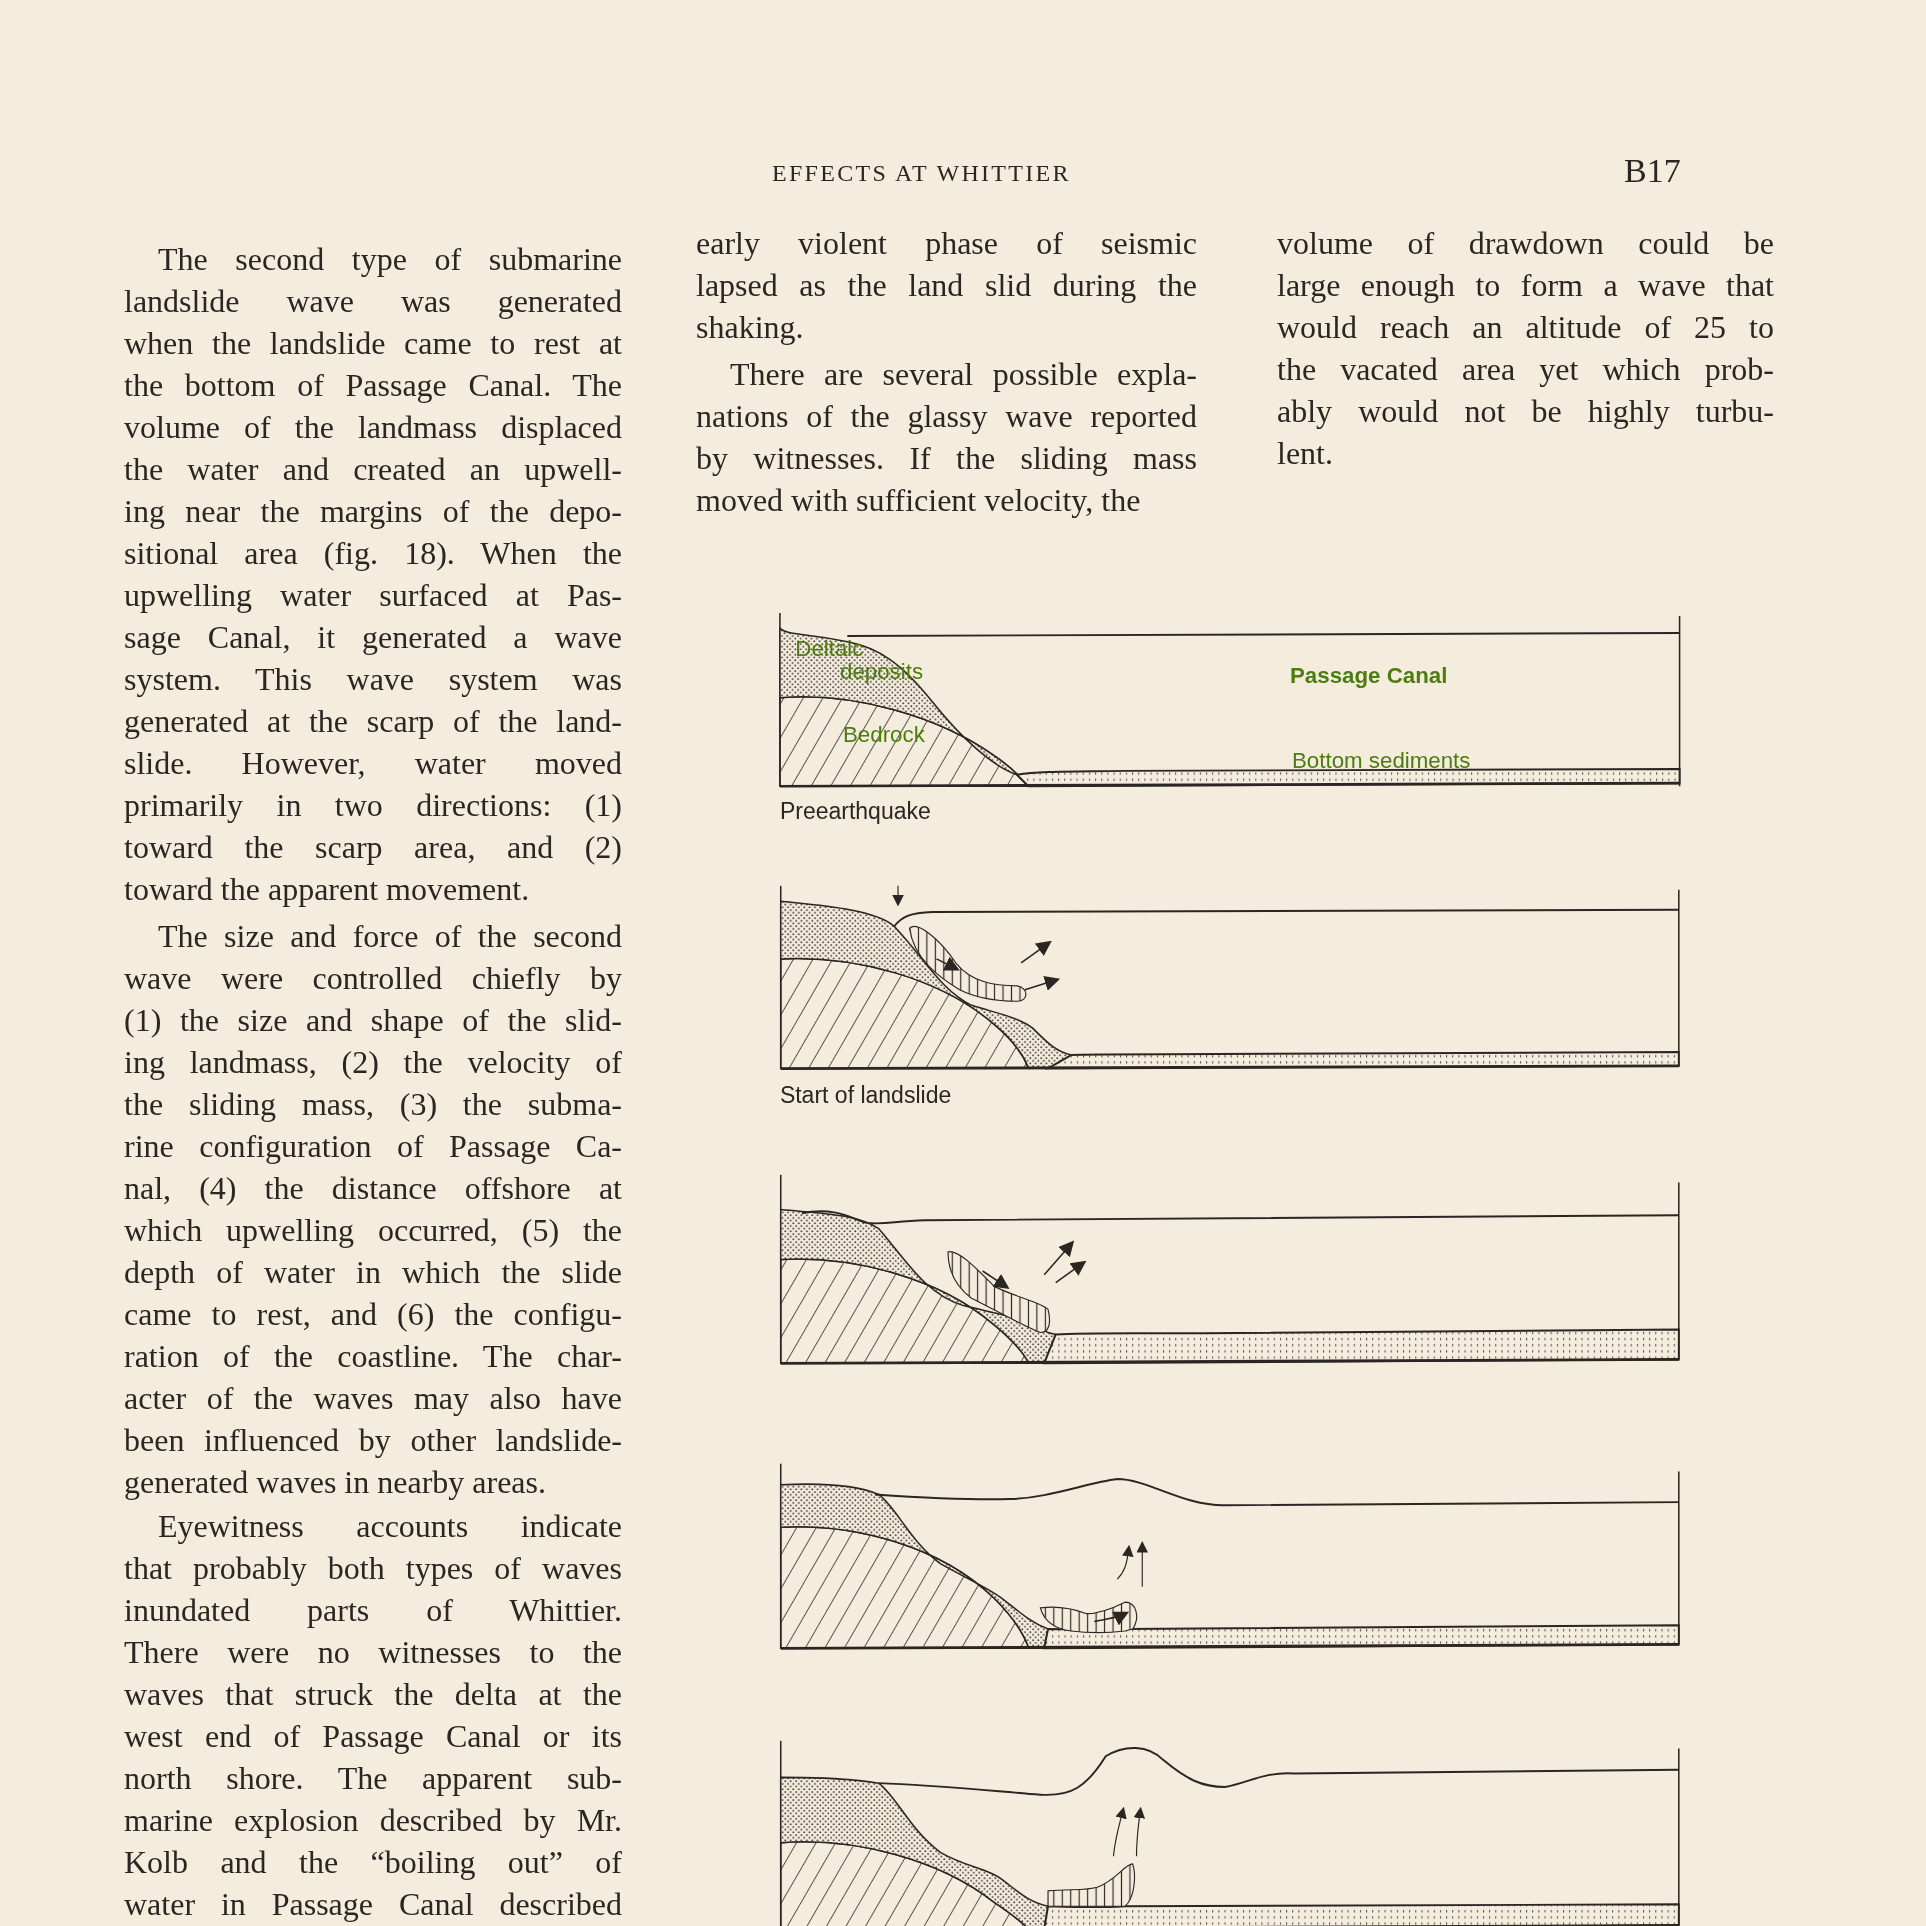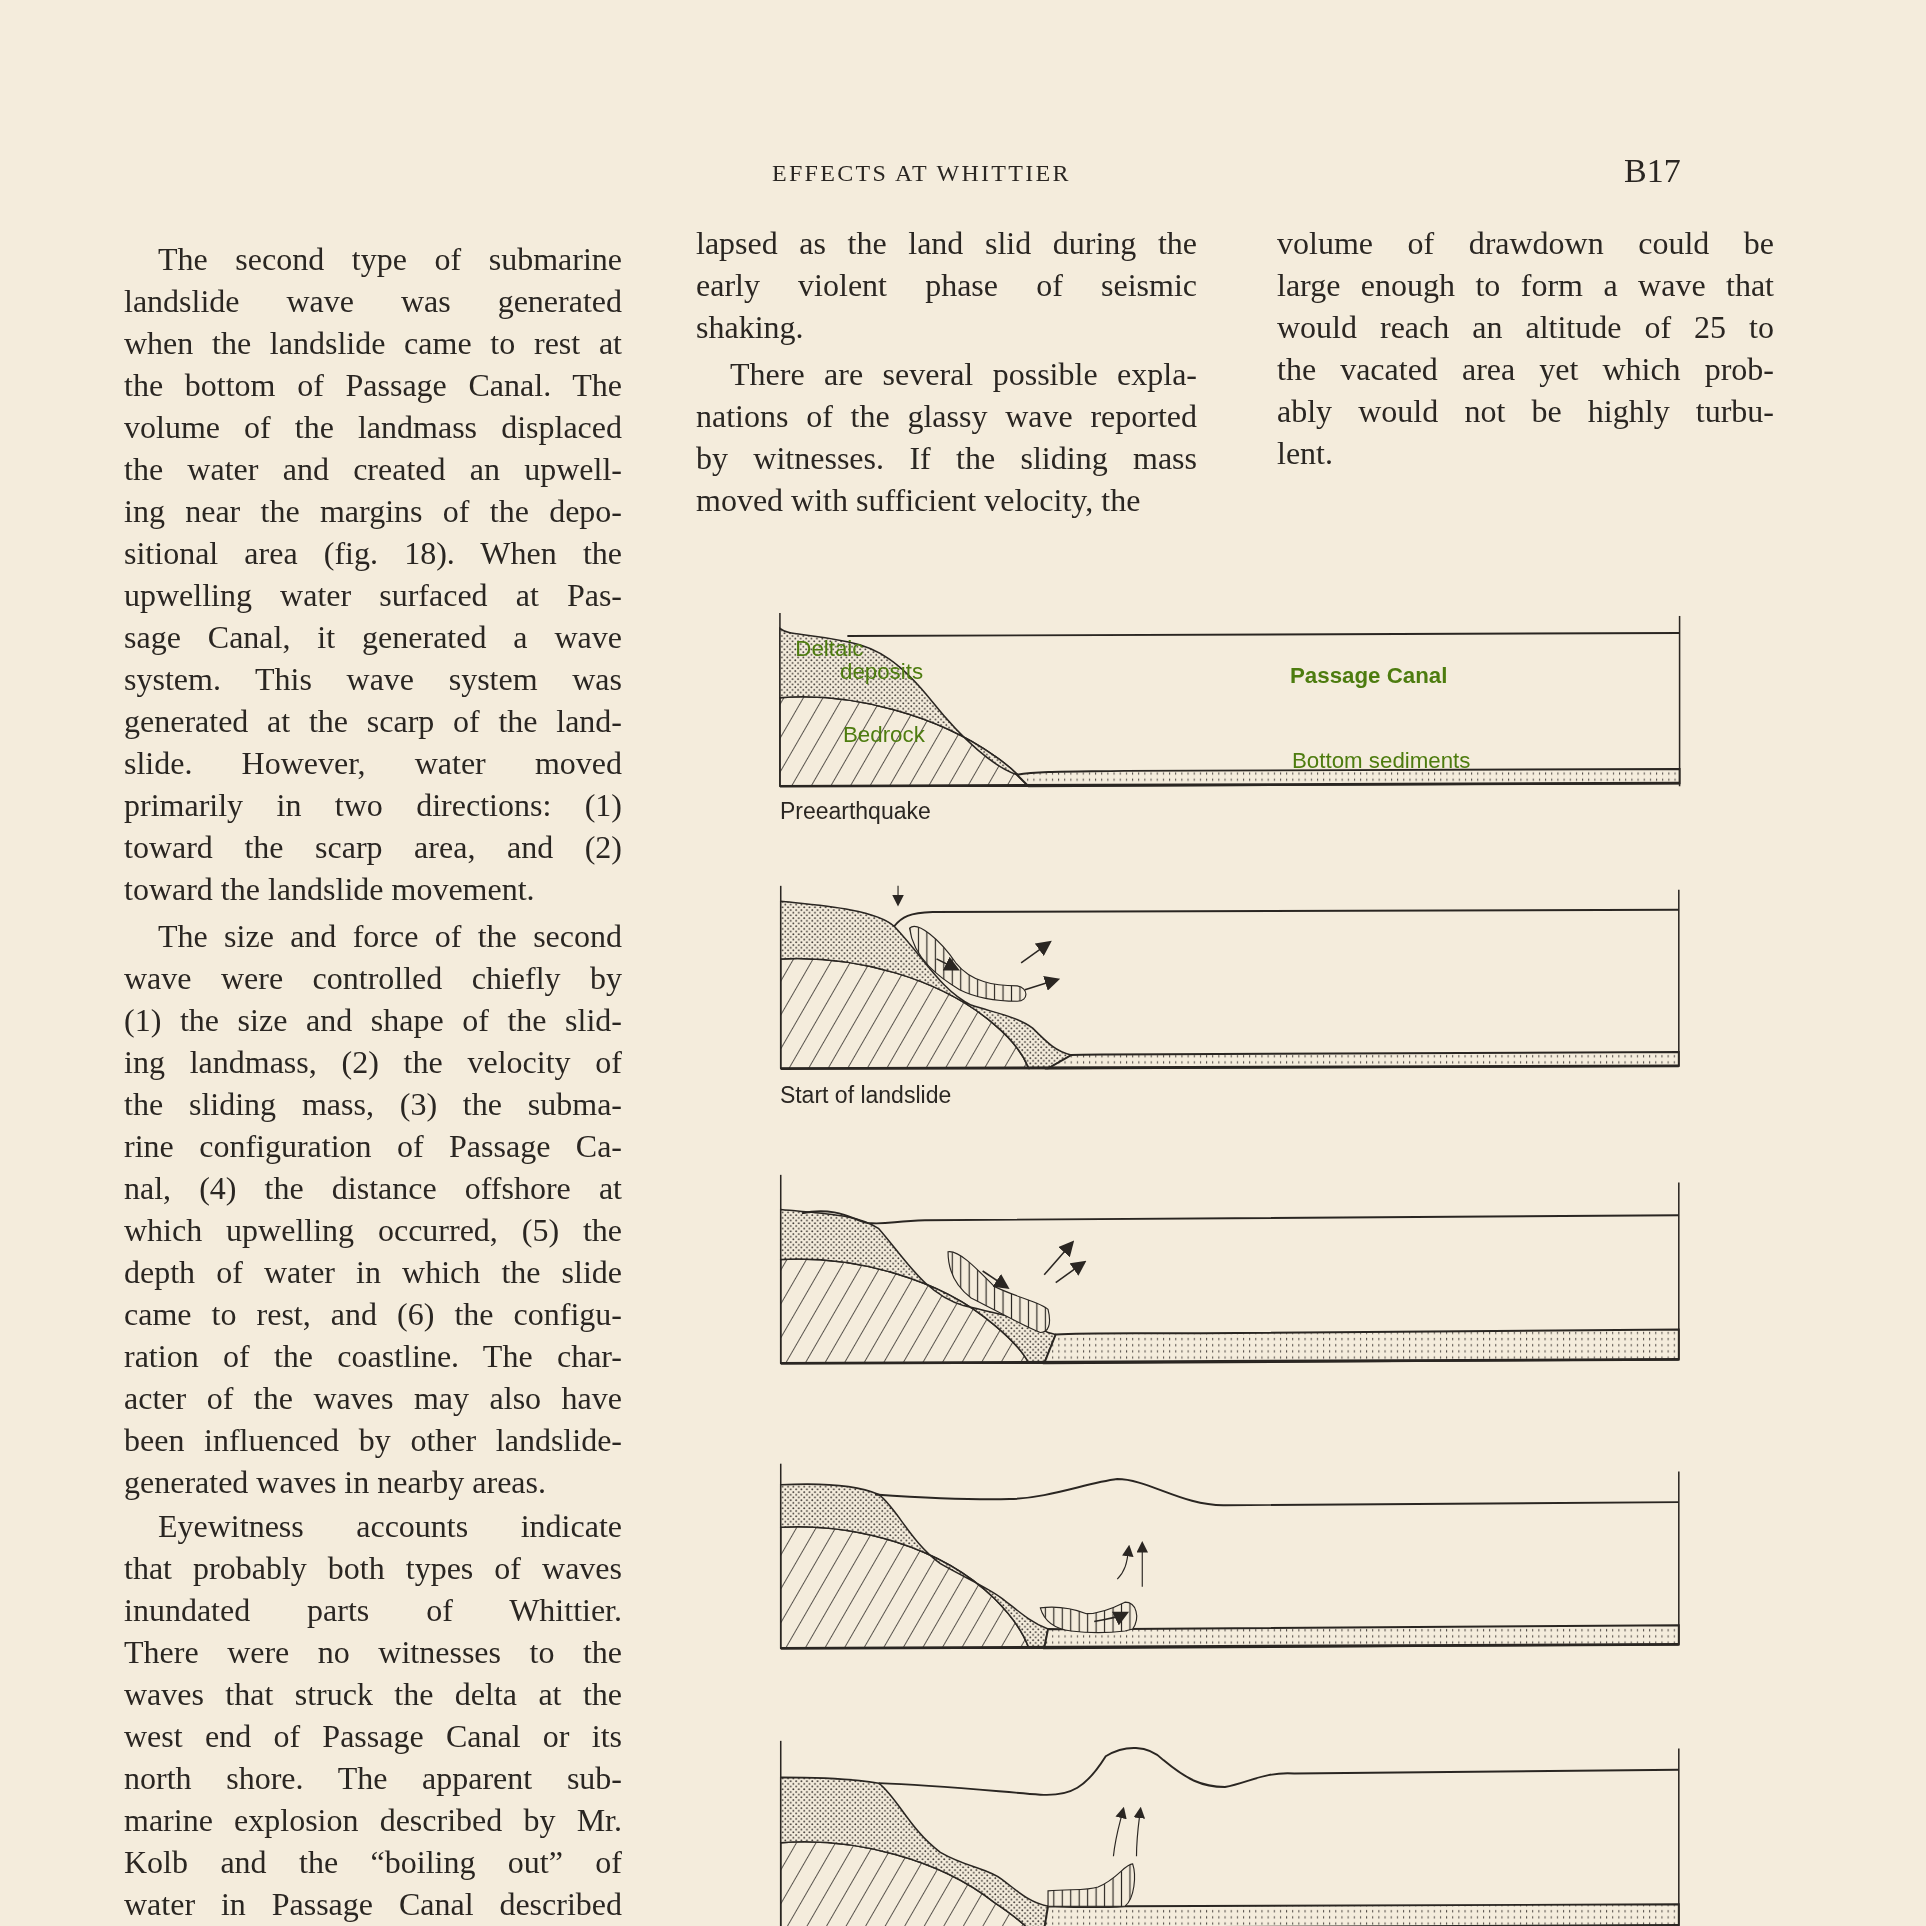--- a/index.html
+++ b/index.html
@@ -61,21 +61,21 @@
       <span class="line">the water and created an upwell-</span>
       <span class="line">ing near the margins of the depo-</span>
       <span class="line">sitional area (fig. 18). When the</span>
       <span class="line">upwelling water surfaced at Pas-</span>
       <span class="line">sage Canal, it generated a wave</span>
       <span class="line">system. This wave system was</span>
       <span class="line">generated at the scarp of the land-</span>
       <span class="line">slide. However, water moved</span>
       <span class="line">primarily in two directions: (1)</span>
       <span class="line">toward the scarp area, and (2)</span>
-      <span class="line last">toward the landslide movement.</span>
+      <span class="line last">toward the apparent movement.</span>
     </div>
     <div style="margin-bottom: 2px;">
       <span class="line" style="padding-left: 34px;">The size and force of the second</span>
       <span class="line">wave were controlled chiefly by</span>
       <span class="line">(1) the size and shape of the slid-</span>
       <span class="line">ing landmass, (2) the velocity of</span>
       <span class="line">the sliding mass, (3) the subma-</span>
       <span class="line">rine configuration of Passage Ca-</span>
       <span class="line">nal, (4) the distance offshore at</span>
       <span class="line">which upwelling occurred, (5) the</span>
@@ -94,22 +94,22 @@
       <span class="line">waves that struck the delta at the</span>
       <span class="line">west end of Passage Canal or its</span>
       <span class="line">north shore. The apparent sub-</span>
       <span class="line">marine explosion described by Mr.</span>
       <span class="line">Kolb and the “boiling out” of</span>
       <span class="line">water in Passage Canal described</span>
     </div>
   </div>
 <div class="col col-mid" id="col-mid">
     <div style="margin-bottom: 5.4px;">
+      <span class="line">early violent phase of seismic</span>
       <span class="line">lapsed as the land slid during the</span>
-      <span class="line">early violent phase of seismic</span>
       <span class="line last">shaking.</span>
     </div>
     <div style="margin-bottom: 5.4px;">
       <span class="line" style="padding-left: 34px;">There are several possible expla-</span>
       <span class="line">nations of the glassy wave reported</span>
       <span class="line">by witnesses. If the sliding mass</span>
       <span class="line last">moved with sufficient velocity, the</span>
     </div>
   </div>
 <div class="col col-right" id="col-right">

